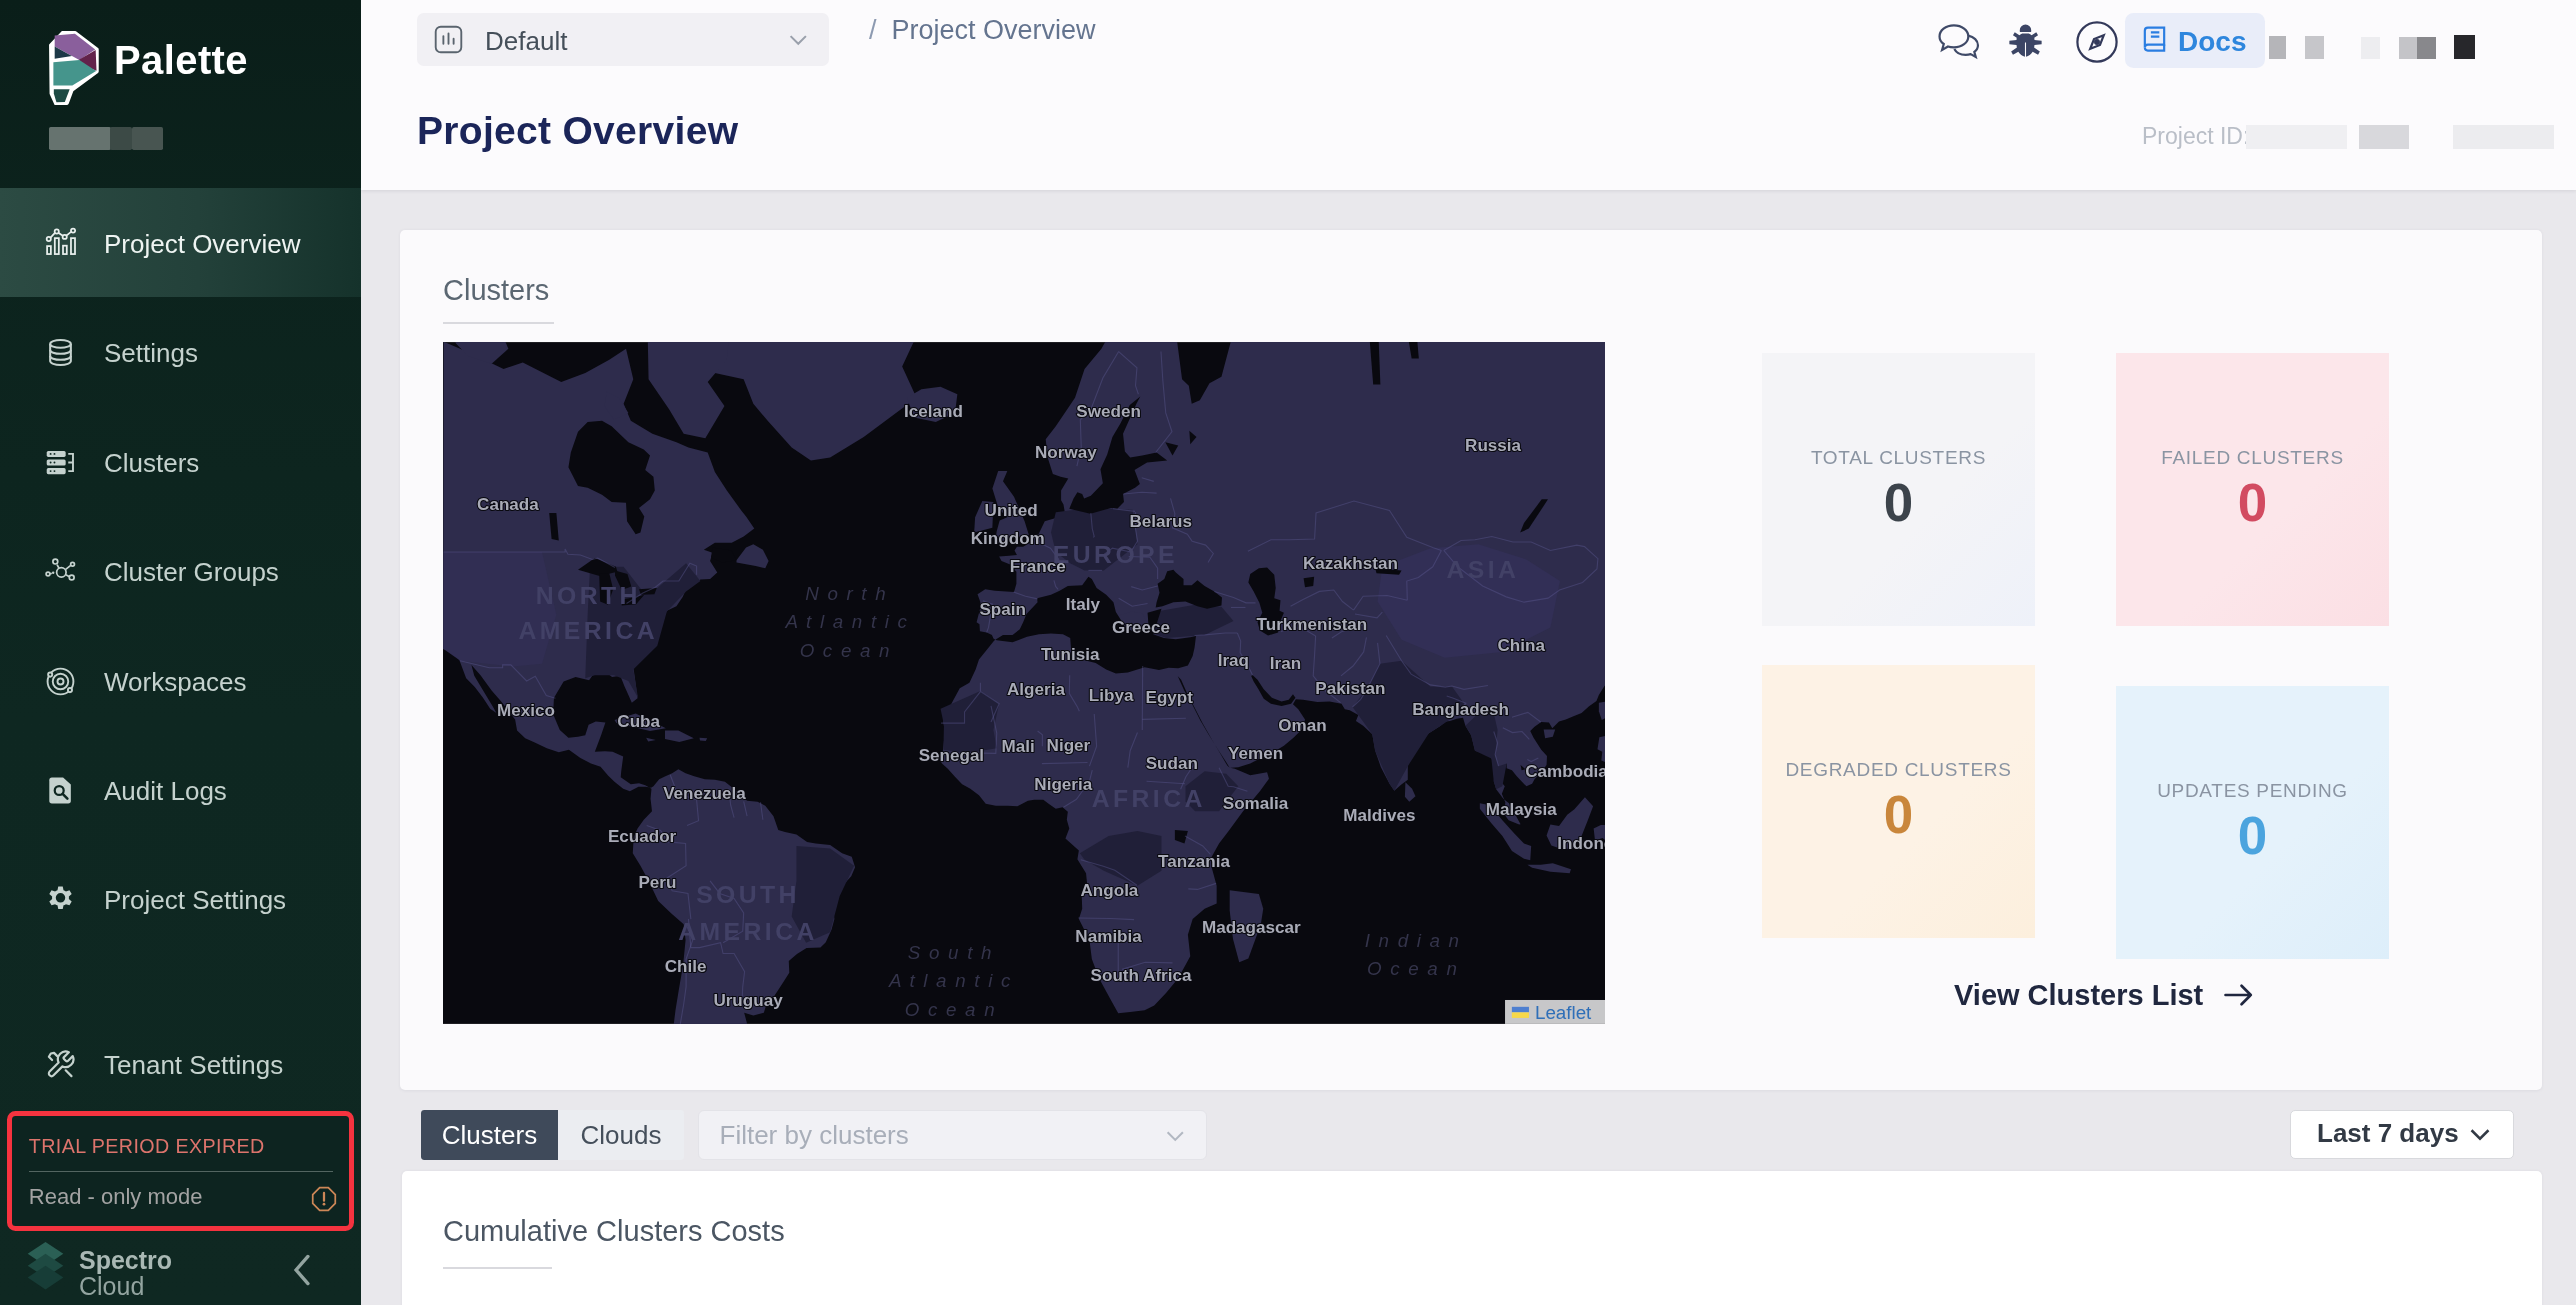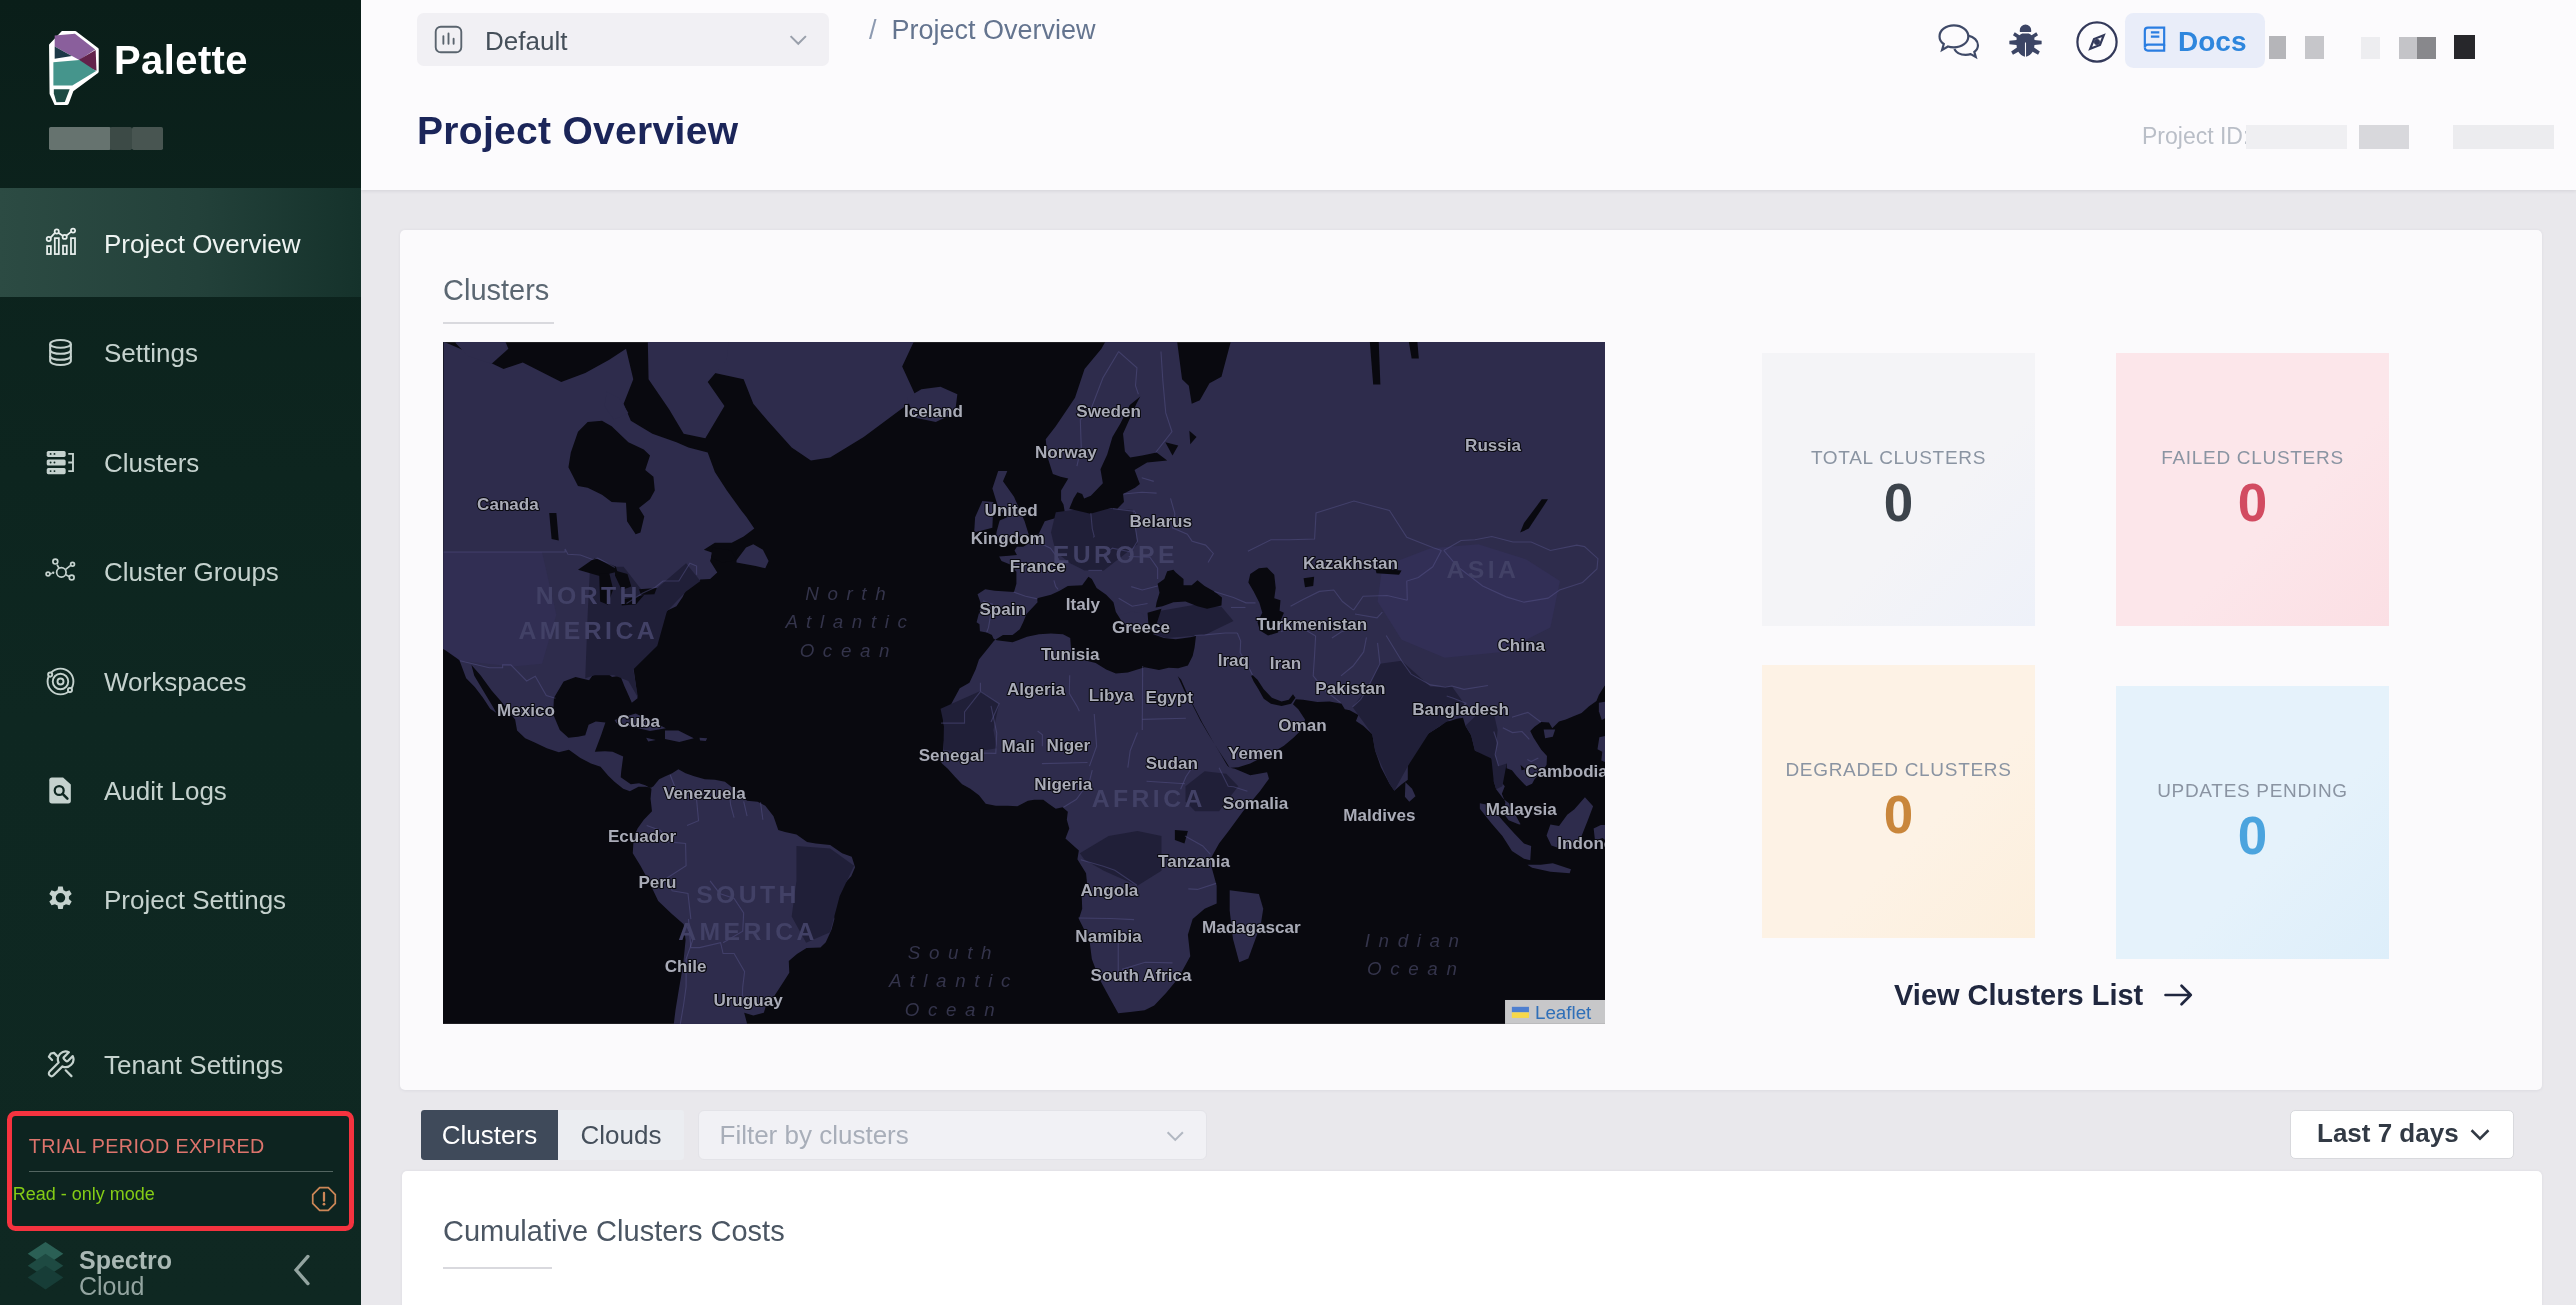--- a/index.html
+++ b/index.html
@@ -12,21 +12,21 @@
 #logo { left:47px; top:31px; width:55px; height:74px; }
 #logotext { left:114px; top:38px; font-size:40px; font-weight:700; color:#ffffff; letter-spacing:0.4px; }
 .blurblk { position:absolute; border-radius:1.7px; }
 .mi { position:absolute; left:0; width:361px; height:109px; }
 .mi .ic { position:absolute; left:45px; top:40px; width:31px; height:31px; }
 .mi .lb { position:absolute; left:104px; top:41px; font-size:26px; color:#c5d2ce; }
 .mi.active { background:linear-gradient(90deg,#2c4b43 0%,#23413a 55%,#15322b 100%); }
 #trial { left:6.8px; top:1111px; width:347px; height:120px; border:5.1px solid #f5333f; border-radius:8.5px; background:#0d2420; }
 #trial .t1 { position:absolute; left:17px; top:19px; font-size:19.7px; color:#dd746c; letter-spacing:0.4px; }
 #trial .dv { position:absolute; left:17px; top:55px; width:304px; height:0.9px; background:#536561; }
-#trial .t2 { position:absolute; left:1px; top:68px; font-size:18px; color:#84cc16; }
+#trial .t2 { position:absolute; left:17px; top:68px; font-size:22px; color:#a3a3a3; }
 #spectro { left:26px; top:1241px; }
 
 #header { left:361px; top:0; width:2215px; height:190px; background:#fcfbfd; box-shadow:0 1.7px 3.4px rgba(40,40,60,0.10); }
 #projsel { position:absolute; left:56px; top:13px; width:412px; height:53px; background:#f1f0f4; border-radius:6.8px; }
 #projsel .txt { position:absolute; left:68px; top:13px; font-size:26px; color:#454f59; }
 #crumb { position:absolute; left:501px; top:15.4px; font-size:27px; color:#64748f;margin-left:7px; }
 #h1 { position:absolute; left:56px; top:109px; font-size:39px; font-weight:700; color:#1b2559; letter-spacing:0.3px; }
 #pid { position:absolute; left:1781px; top:123px; font-size:23px; color:#b9bec7; }
 #docsbtn { position:absolute; left:1764px; top:13px; width:140px; height:55px; background:#e9edf9; border-radius:8.5px; }
 #docsbtn span { position:absolute; left:53px; top:13px; font-size:28px; color:#2e86dd; font-weight:700; }
@@ -39,21 +39,21 @@
 .tile .lb { margin-top:94px; font-size:19px; letter-spacing:0.7px; color:#8a94a2; }
 .tile .v { font-size:53px; font-weight:700; margin-top:3.4px; }
 #t1 { left:1362px; top:123px; background:linear-gradient(135deg,#f4f4f7 60%,#eef1f9 100%); }
 #t1 .v { color:#3c434b; }
 #t2 { left:1716px; top:123px; background:linear-gradient(135deg,#fce6ea 60%,#fbdfe4 100%); }
 #t2 .v { color:#d24b61; }
 #t3 { left:1362px; top:435px; background:linear-gradient(135deg,#fdf2e5 60%,#fcefdd 100%); }
 #t3 .v { color:#c9863b; }
 #t4 { left:1716px; top:456px; background:linear-gradient(135deg,#e5f2fb 60%,#ddeefa 100%); }
 #t4 .v { color:#4ba4de; }
-#viewlist { position:absolute; left:1494px; top:749px; font-size:29px; font-weight:700; color:#20273f; }
+#viewlist { position:absolute; left:1554px; top:749px; font-size:29px; font-weight:700; color:#20273f; }
 
 #tabs { left:421px; top:1110px; height:50px; }
 #tabA { position:absolute; left:0; top:0; width:137px; height:50px; background:#3f4a5a; border-radius:3.4px 0 0 3.4px; color:#fff; font-size:26px; line-height:50px; text-align:center; }
 #tabB { position:absolute; left:137px; top:0; width:126px; height:50px; background:#ebedf1; border-radius:0 3.4px 3.4px 0; color:#454f5b; font-size:26px; line-height:50px; text-align:center; }
 #filter { left:698px; top:1110px; width:509px; height:50px; background:#f1f1f5; border:0.9px solid #e3e3e8; border-radius:6px; font-size:26px; color:#a8aeb9; line-height:49px; padding-left:20.5px; }
 #last7 { left:2290px; top:1110px; width:224px; height:49px; background:#ffffff; border:1.7px solid #d8d9dd; border-radius:5.1px; font-size:26px; font-weight:700; color:#323a45; line-height:45px; padding-left:26px; }
 #card2 { left:402px; top:1171px; width:2140px; height:135px; background:#ffffff; border-radius:5.1px 5.1px 0 0; box-shadow:0 0.9px 3.4px rgba(40,40,60,0.06); }
 #card2 .title { position:absolute; left:41px; top:44px; font-size:29px; color:#4b5663; }
 #card2 .tunder { position:absolute; left:41px; top:96px; width:109px; height:1.7px; background:#d9d9de; }
 </style>

